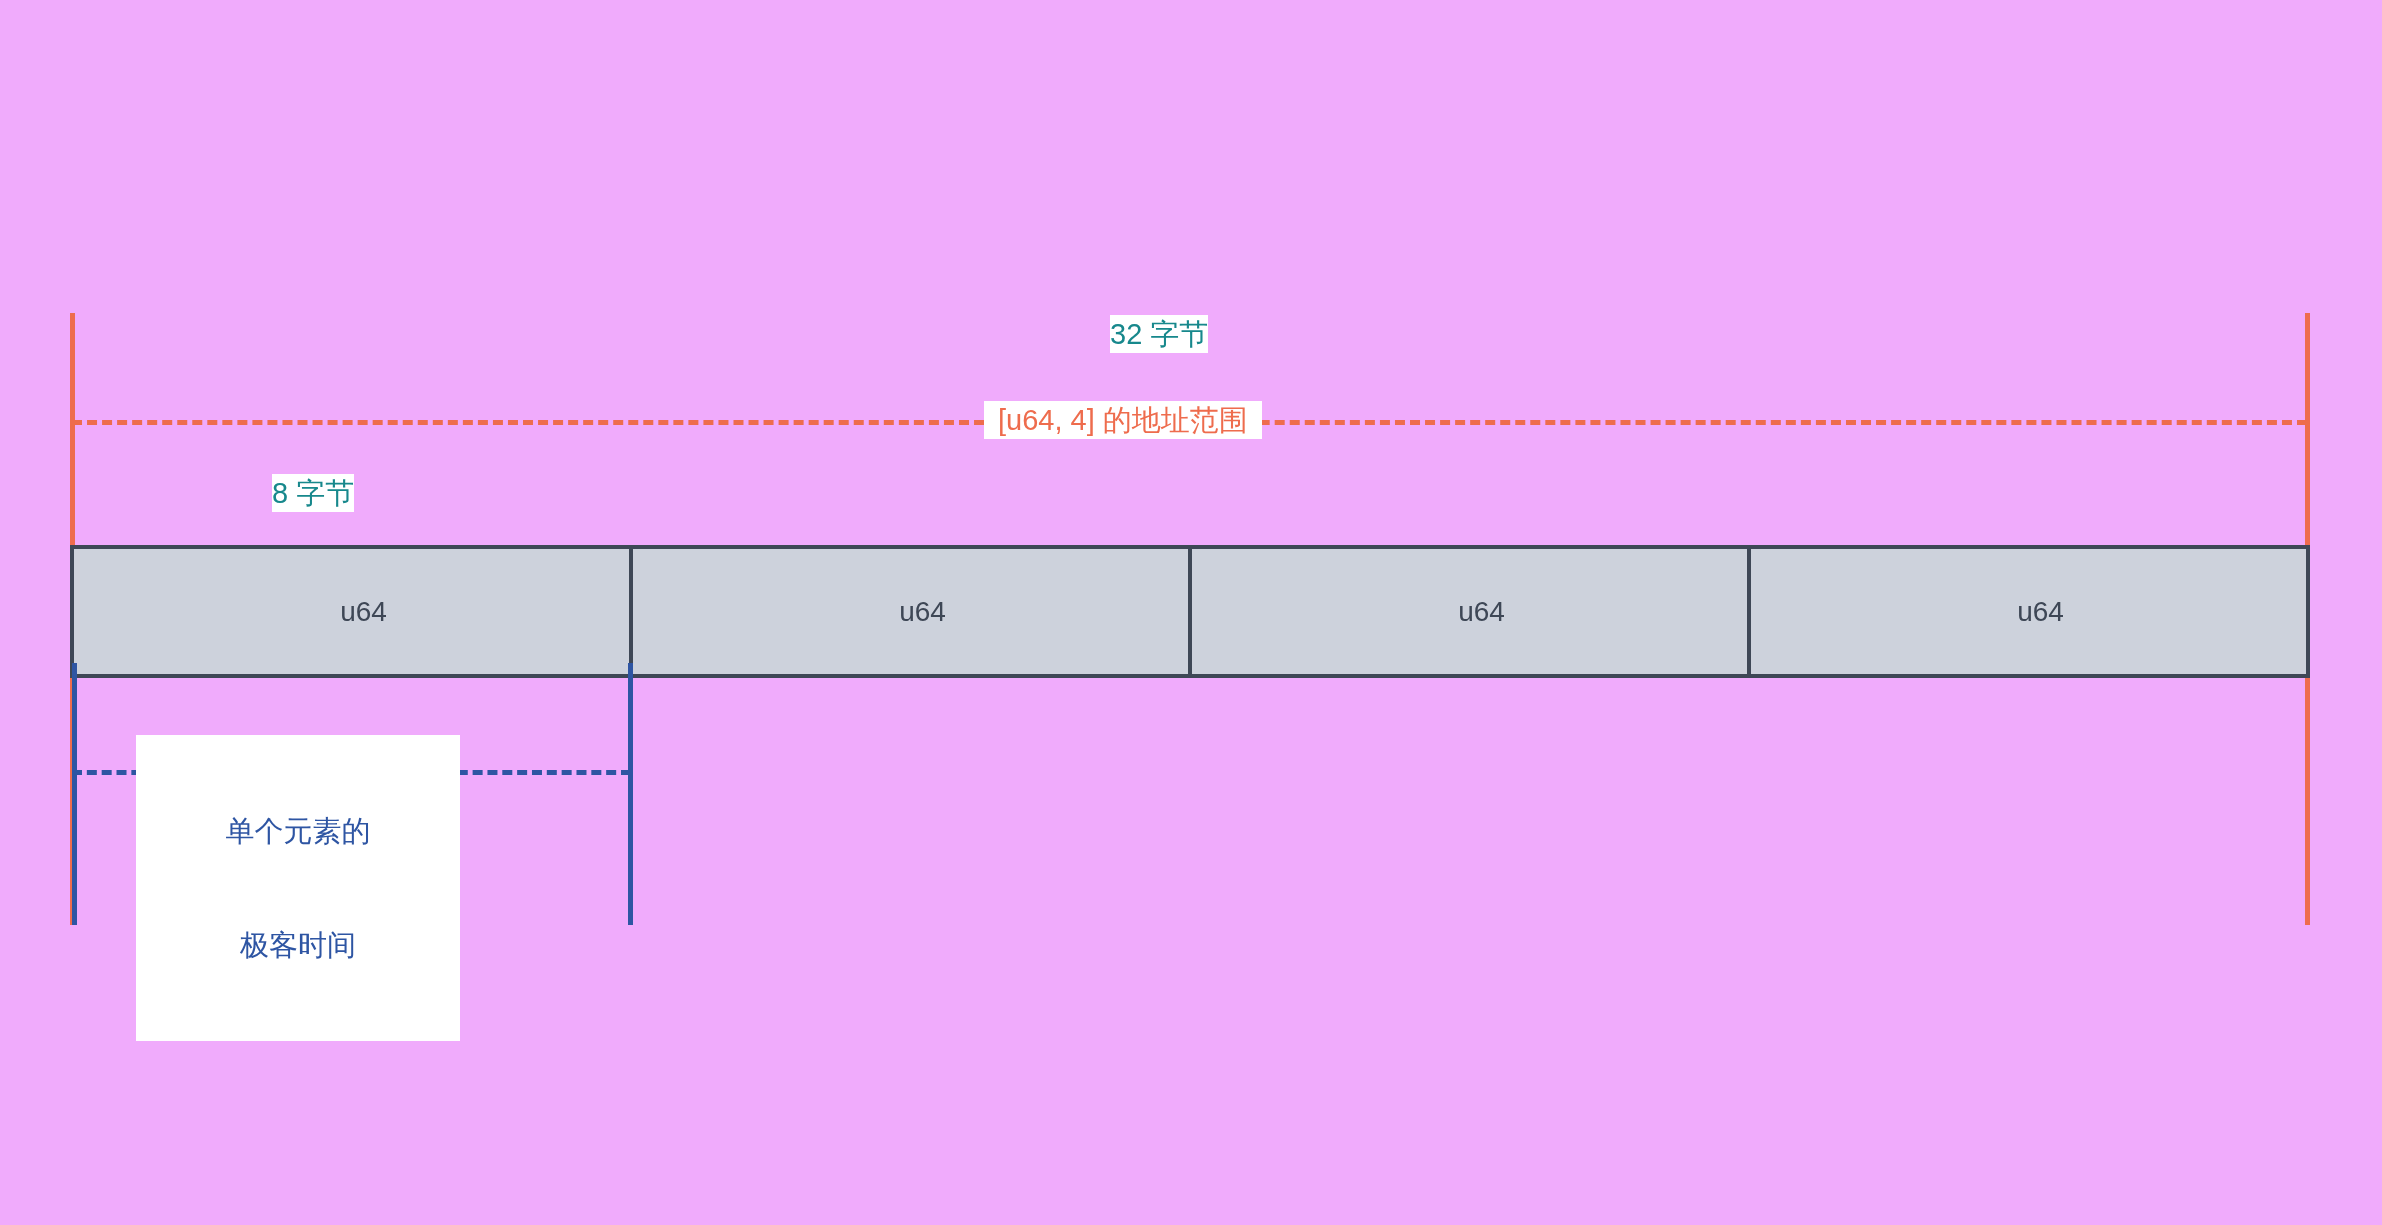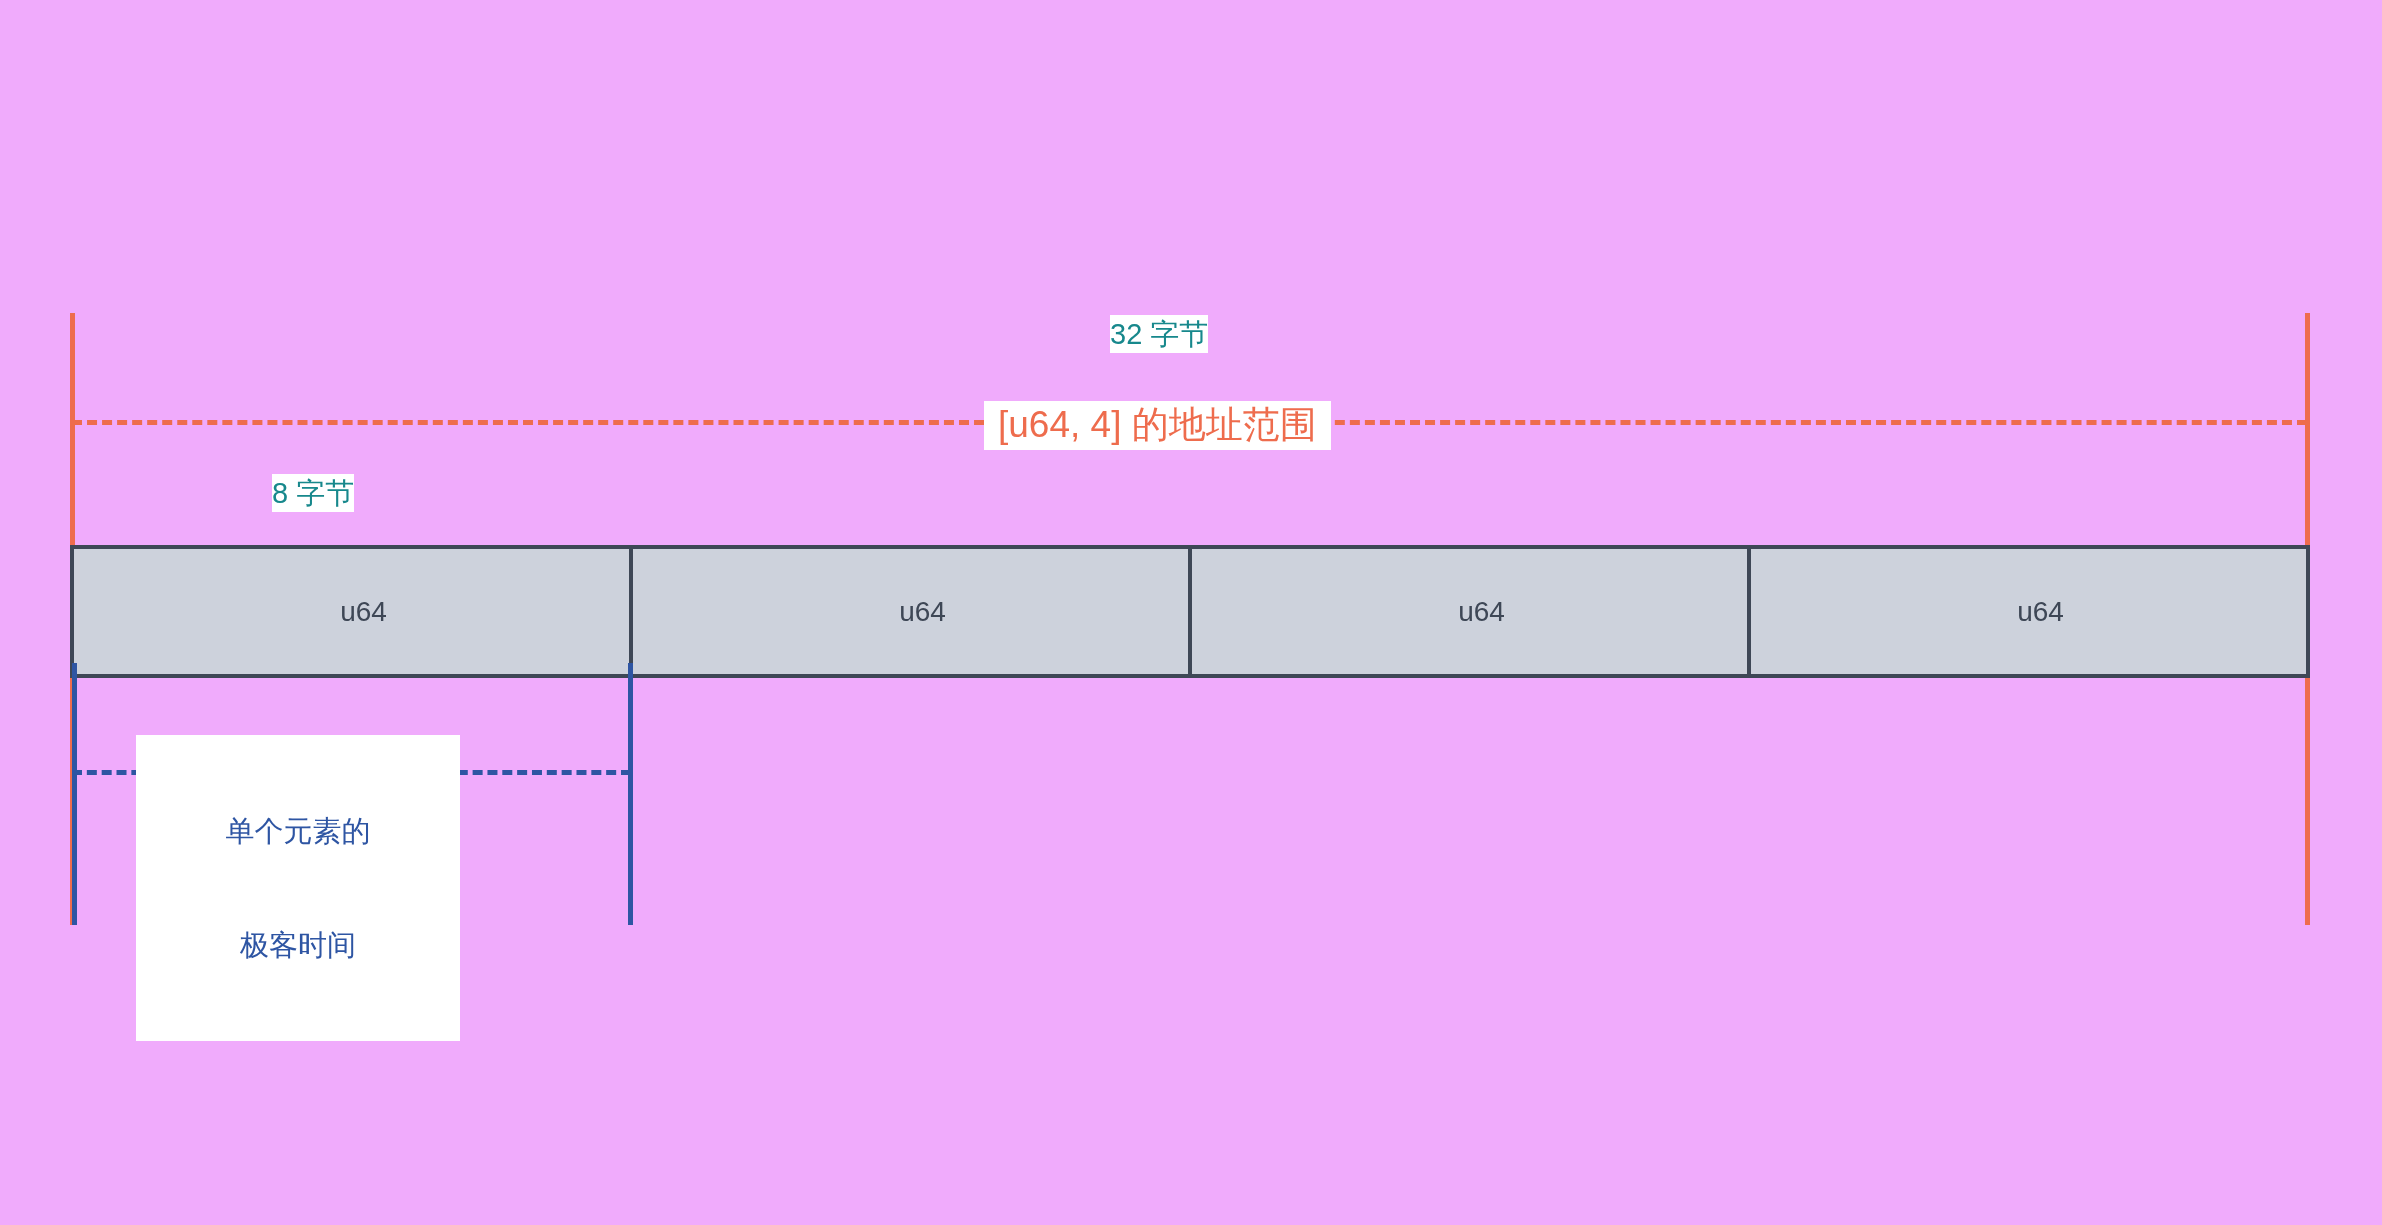--- a/index.html
+++ b/index.html
@@ -42,21 +42,21 @@
     white-space: pre;
     background: #ffffff;
     line-height: 1.32;
   }
   .label.teal {
     color: #17888C;
     font-size: 29px;
   }
   .label.orange {
     color: #EE6C4D;
-    font-size: 37px;
+    font-size: 29px;
   }
   .label.blue {
     color: #2E55A3;
     font-size: 29px;
     text-align: center;
   }
 
   
   #memory-block {
     position: absolute;

